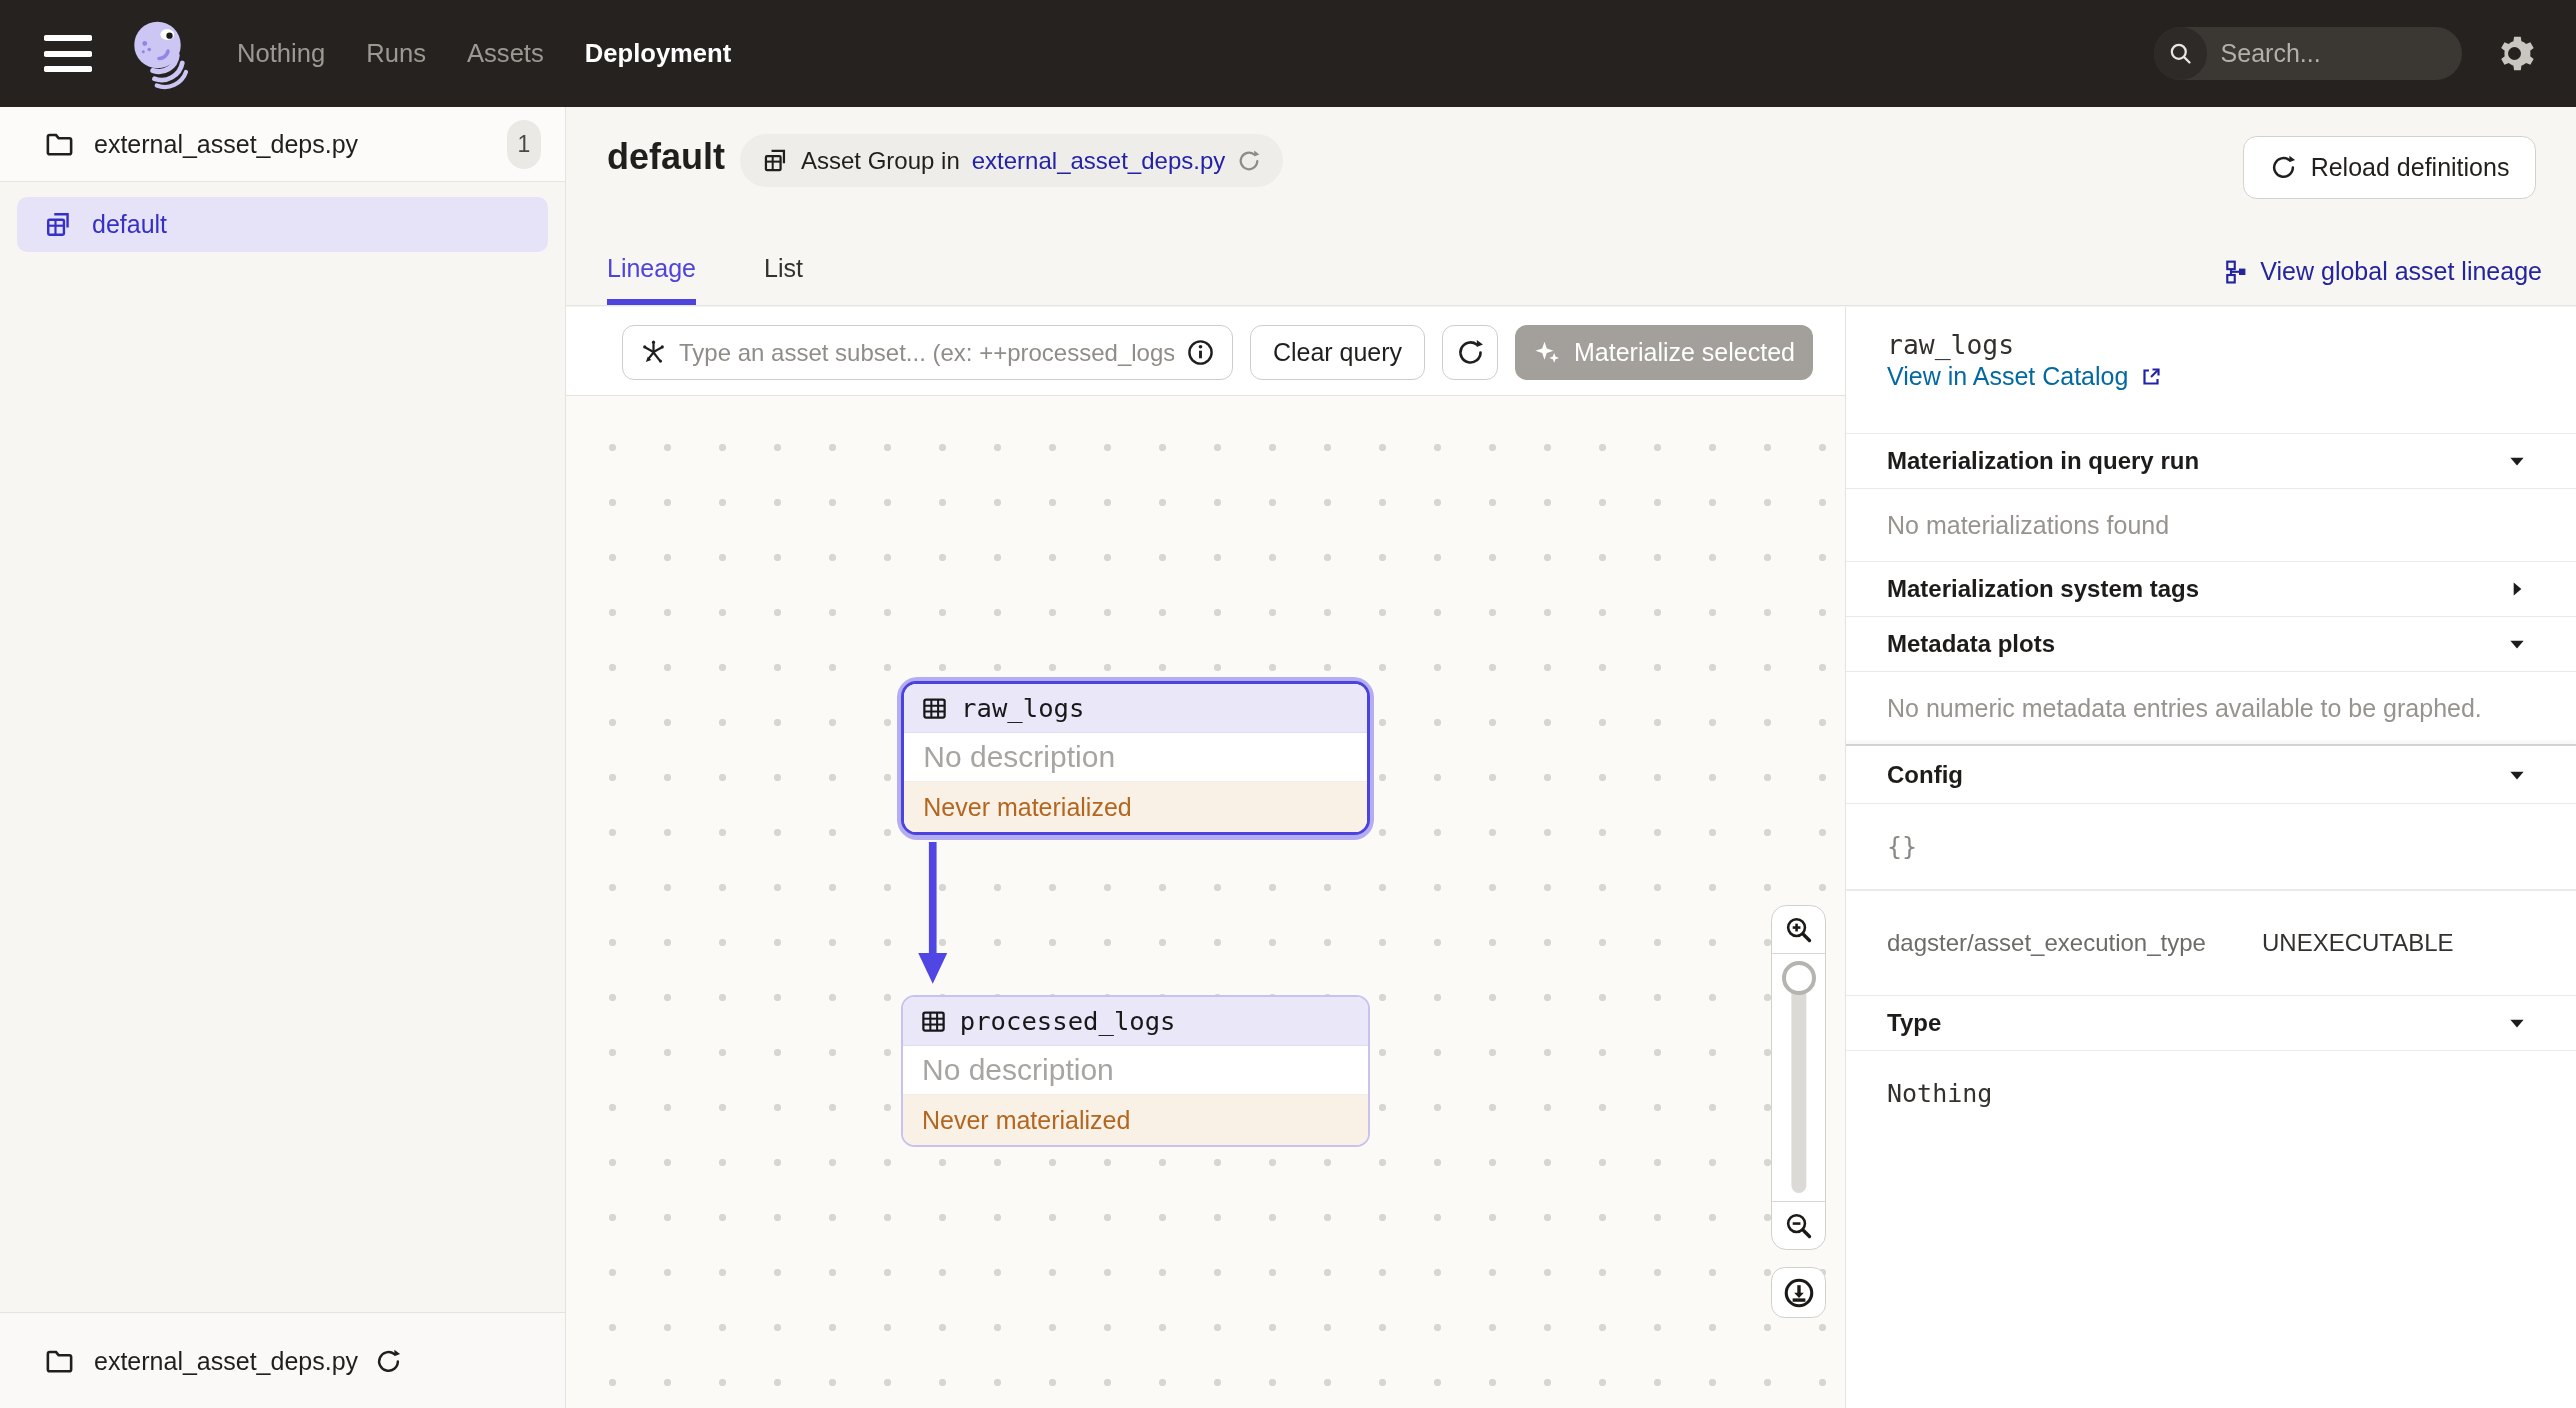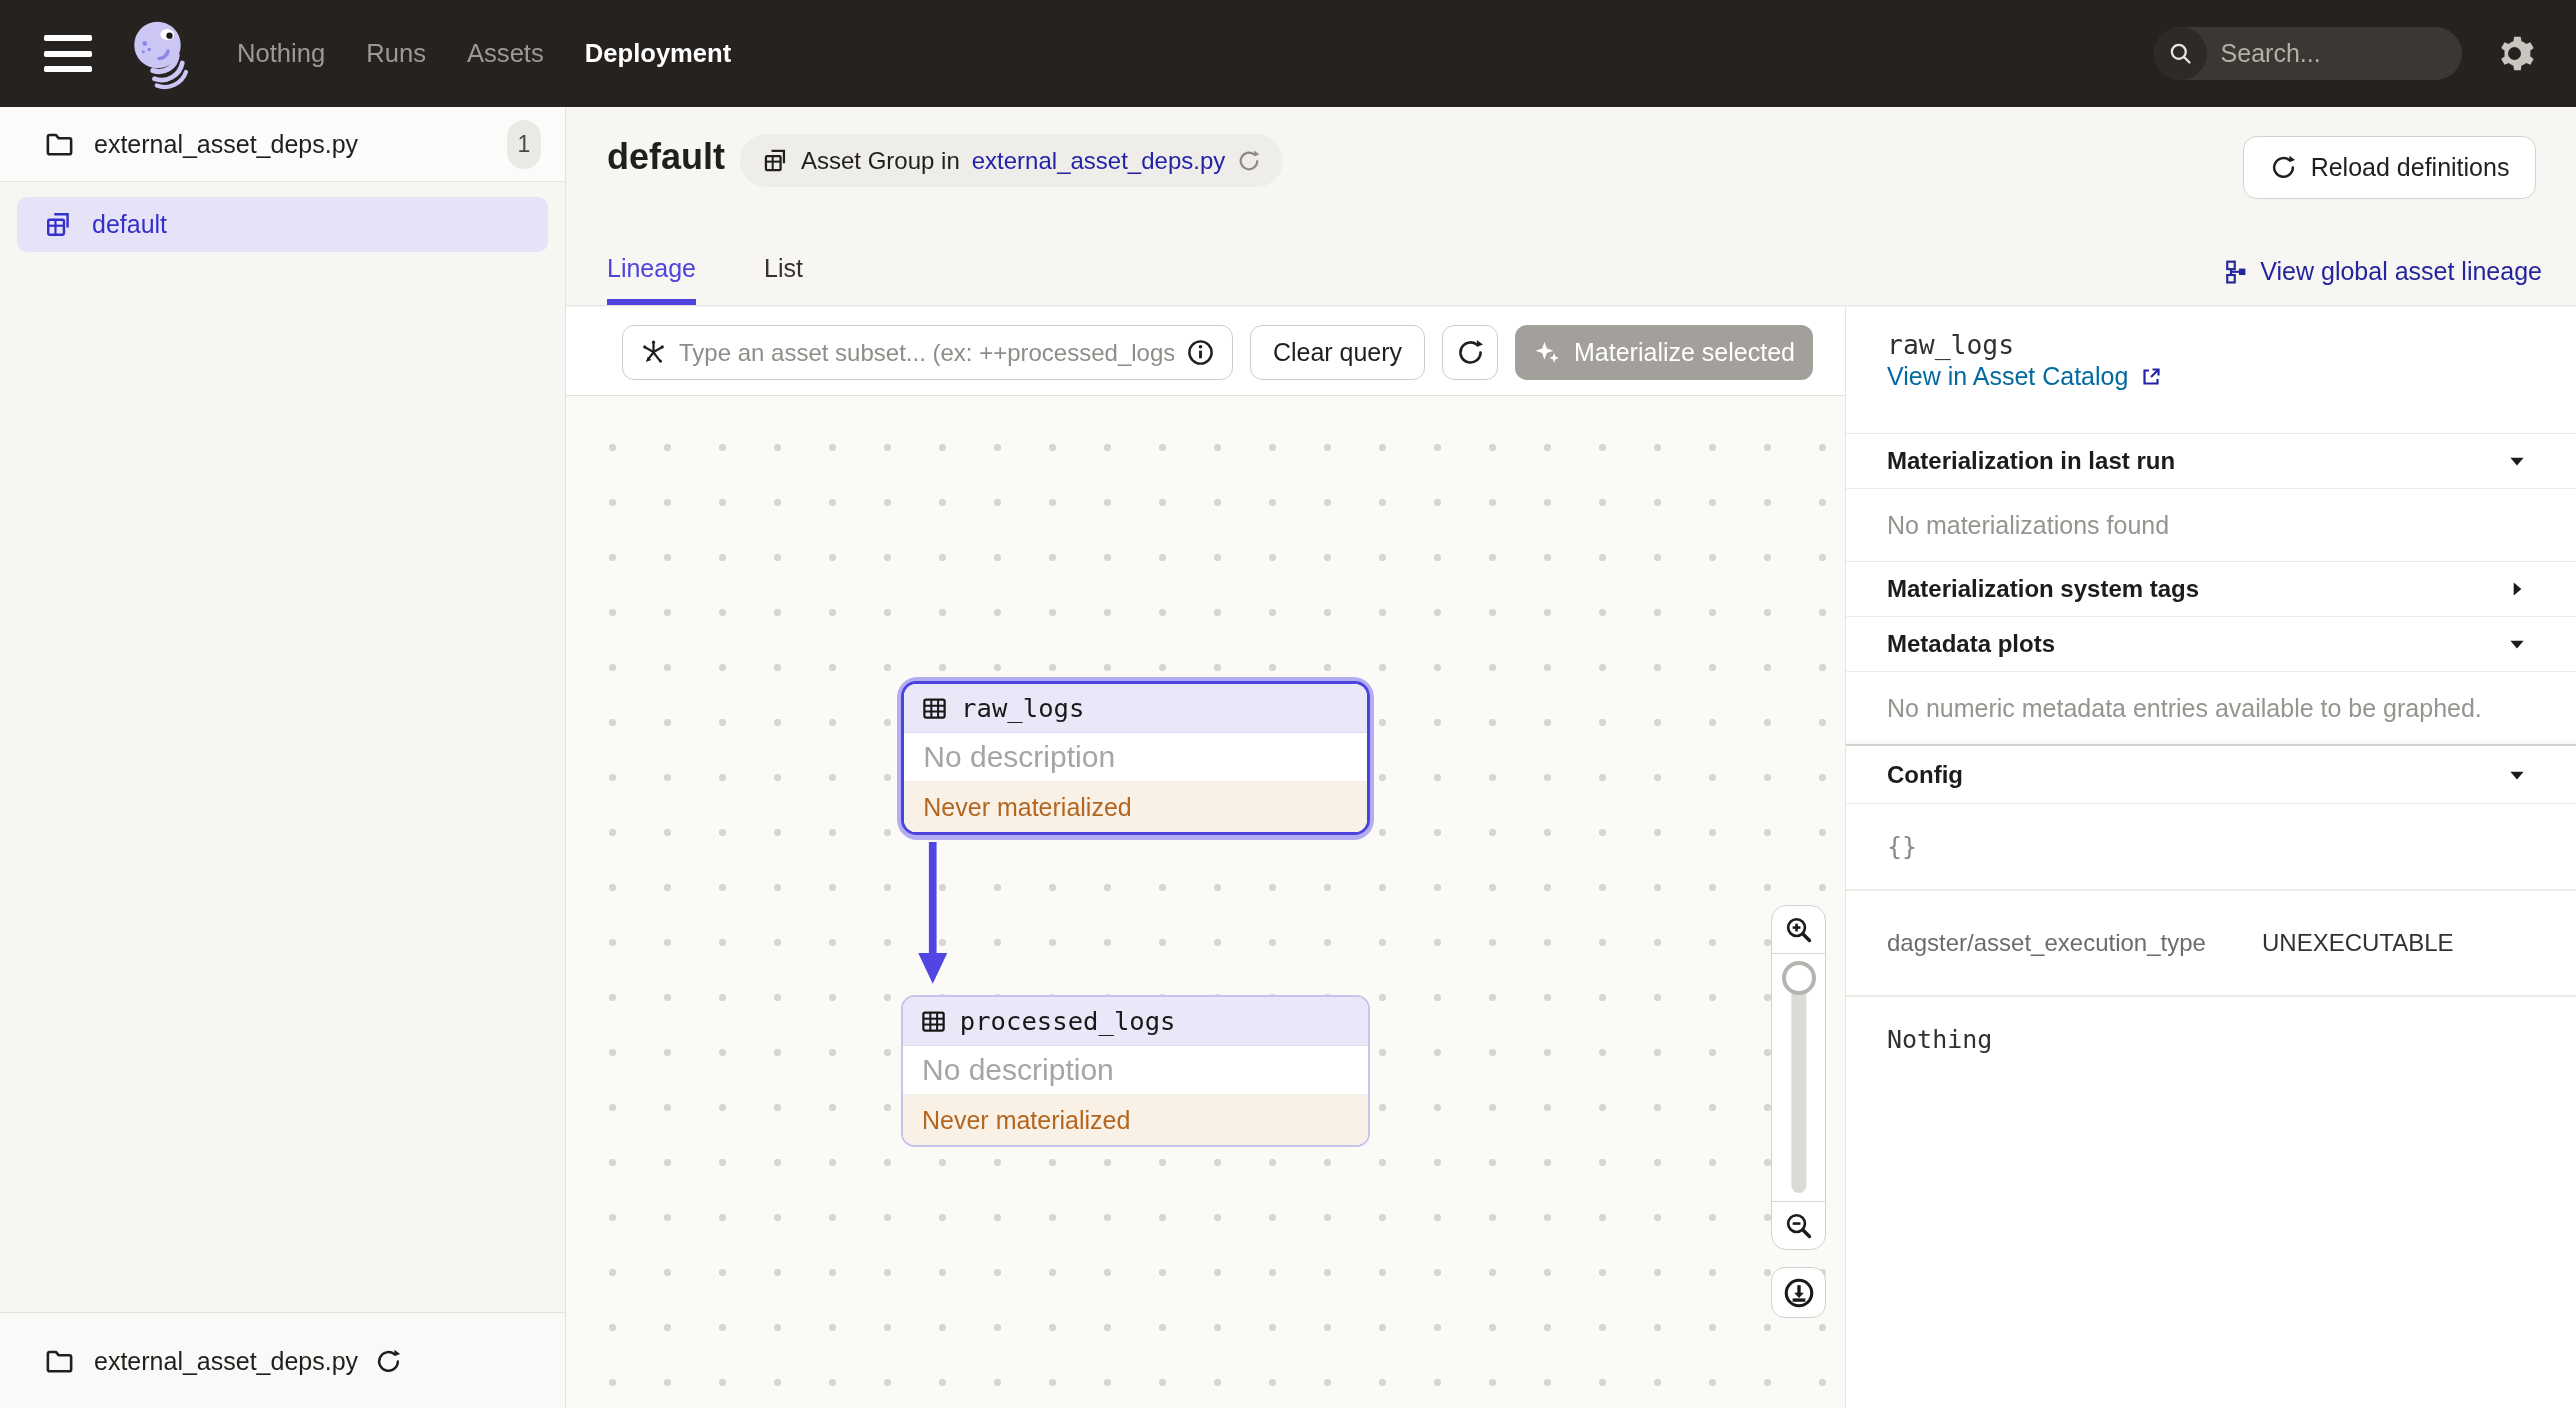--- a/index.html
+++ b/index.html
@@ -331,21 +331,21 @@
         <svg viewBox="0 0 24 24" width="24" height="24">
           <path d="M10 5.5 H5.5 V18.5 H18.5 V14" fill="none" stroke="#2323A8" stroke-width="2.2"></path>
           <path d="M13.5 4.5 H19.5 V10.5" fill="none" stroke="#2323A8" stroke-width="2.2"></path>
           <line x1="19.5" y1="4.5" x2="12" y2="12" stroke="#2323A8" stroke-width="2.2"></line>
         </svg>
       </div>
     </div>
 
     <div class="p-div"></div>
     <div class="sec-row">
-      <span class="sec-label">Materialization in last run</span>
+      <span class="sec-label">Materialization in query run</span>
       <svg viewBox="0 0 20 20" width="22" height="22">
           <polygon points="4,7 16,7 10,14" fill="#1D1C1A"></polygon>
         </svg>
     </div>
     <div class="p-div"></div>
     <div class="empty-row">No materializations found</div>
     <div class="p-div"></div>
     <div class="sec-row">
       <span class="sec-label">Materialization system tags</span>
       <svg viewBox="0 0 20 20" width="22" height="22">
@@ -370,18 +370,24 @@
     </div>
     <div class="p-div"></div>
     <div class="mono-row mono-muted">{}</div>
     <div class="p-div"></div>
     <div class="p-div"></div>
     <div class="meta-row">
       <span class="meta-key">dagster/asset_execution_type</span>
       <span class="meta-val">UNEXECUTABLE</span>
     </div>
     <div class="p-div"></div>
+    <div class="sec-row">
+      <span class="sec-label">Type</span>
+      <svg viewBox="0 0 20 20" width="22" height="22">
+          <polygon points="4,7 16,7 10,14" fill="#1D1C1A"></polygon>
+        </svg>
+    </div>
     <div class="p-div"></div>
     <div class="mono-row mono-dark">Nothing</div>
   </div>
 
 </div>
 
 
 </body></html>

